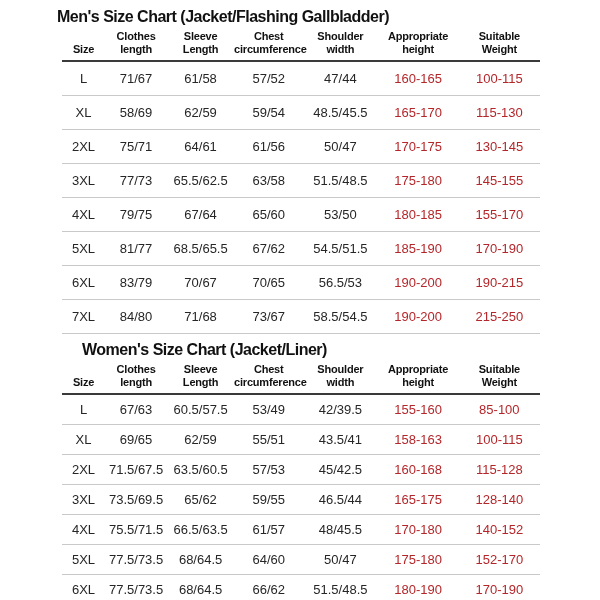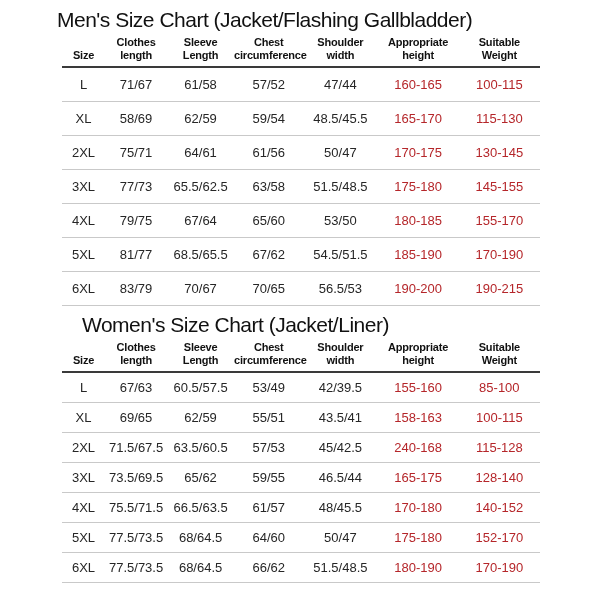--- a/index.html
+++ b/index.html
@@ -15,22 +15,22 @@
     overflow: hidden;
   }
   .page {
     box-sizing: border-box;
     width: 600px;
     height: 600px;
     padding: 8px 60px 0 62px;
   }
   .chart-section { margin: 0; }
   .chart-title {
-    font-size: 21px;
-    font-weight: normal;
+    font-size: 16px;
+    font-weight: bold;
     letter-spacing: -0.5px;
     color: var(--title-text, #111111);
     margin: 0 0 3px 0;
     white-space: nowrap;
   }
   .chart-title.mens  { margin-left: -5px; margin-top: 0; }
   .chart-title.womens{ margin-left: 20px;  margin-top: 7px; }
 
   table.size-table {
     width: 100%;
@@ -160,20 +160,29 @@
           </tr>
           <tr>
             <td>6XL</td>
             <td>83/79</td>
             <td>70/67</td>
             <td>70/65</td>
             <td>56.5/53</td>
             <td class="red">190-200</td>
             <td class="red">190-215</td>
           </tr>
+          <tr>
+            <td>7XL</td>
+            <td>84/80</td>
+            <td>71/68</td>
+            <td>73/67</td>
+            <td>58.5/54.5</td>
+            <td class="red">190-200</td>
+            <td class="red">215-250</td>
+          </tr>
         </tbody>
     </table>
   </section>
 
   <section class="chart-section">
     <h2 class="chart-title womens">Women's Size Chart (Jacket/Liner)</h2>
     <table class="size-table tbl-womens">
       <colgroup>
         <col class="c-size">
           <col class="c-clen">
@@ -218,21 +227,21 @@
             <td>43.5/41</td>
             <td class="red">158-163</td>
             <td class="red">100-115</td>
           </tr>
           <tr>
             <td>2XL</td>
             <td>71.5/67.5</td>
             <td>63.5/60.5</td>
             <td>57/53</td>
             <td>45/42.5</td>
-            <td class="red">240-168</td>
+            <td class="red">160-168</td>
             <td class="red">115-128</td>
           </tr>
           <tr>
             <td>3XL</td>
             <td>73.5/69.5</td>
             <td>65/62</td>
             <td>59/55</td>
             <td>46.5/44</td>
             <td class="red">165-175</td>
             <td class="red">128-140</td>

